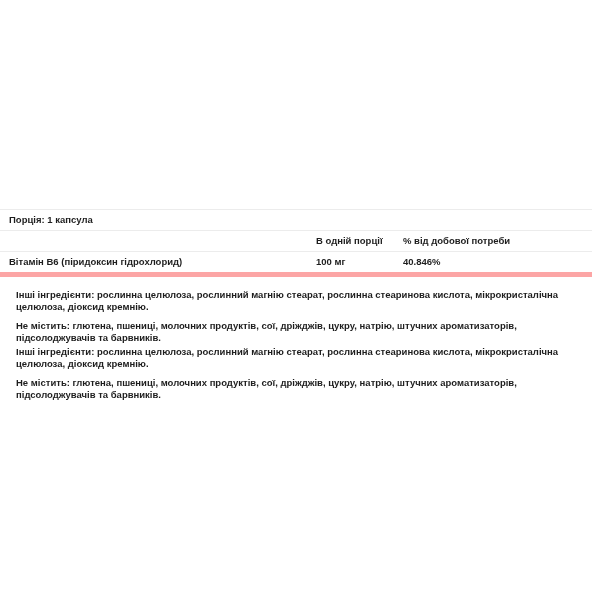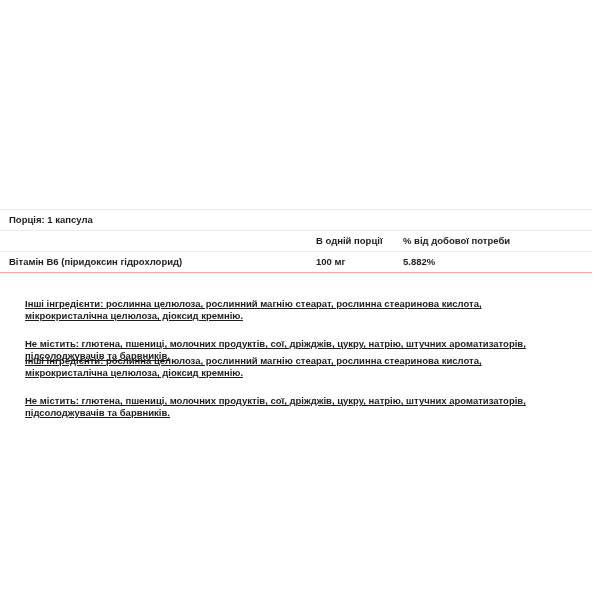--- a/index.html
+++ b/index.html
@@ -23,62 +23,61 @@
     }
     .row {
       position: relative;
       height: 20px;
       border-top: 1px solid #ececec;
       font-size: 9.5px;
       font-weight: bold;
       line-height: 20px;
     }
     .row.last {
-      border-bottom: 1px solid #fca5a5;
+      border-bottom: 5px solid #fca5a5;
     }
     .cell {
       position: absolute;
       top: 0;
       white-space: nowrap;
       text-align: right;
     }
     .c1 { left: 9px; }
     .c2 { left: 316px; }
     .c3 { left: 403px; }
     .notes {
       position: absolute;
       left: 9px;
       width: 570px;
       font-size: 9.5px;
       font-weight: bold;
       line-height: 12px;
     }
     .notes p {
-      margin: 16px;
-      text-decoration: underline;
+      margin: 7px;
     }
     .n1 { top: 282px; }
     .n2 { top: 339px; }
   </style>
 </head>
 <body>
 
 <div class="facts">
   <div class="row">
     <span class="cell c1">Порція: 1 капсула</span>
   </div>
   <div class="row">
     <span class="cell c1"></span>
     <span class="cell c2">В одній порції</span>
     <span class="cell c3">% від добової потреби</span>
   </div>
   <div class="row last">
     <span class="cell c1">Вітамін B6 (піридоксин гідрохлорид)</span>
     <span class="cell c2">100 мг</span>
-    <span class="cell c3">5.882%</span>
+    <span class="cell c3">40.846%</span>
   </div>
 </div>
 
 <div class="notes n1">
   <p>Інші інгредієнти: рослинна целюлоза, рослинний магнію стеарат, рослинна стеаринова кислота, мікрокристалічна целюлоза, діоксид кремнію.</p>
   <p>Не містить: глютена, пшениці, молочних продуктів, сої, дріжджів, цукру, натрію, штучних ароматизаторів, підсолоджувачів та барвників.</p>
 </div>
 
 <div class="notes n2">
   <p>Інші інгредієнти: рослинна целюлоза, рослинний магнію стеарат, рослинна стеаринова кислота, мікрокристалічна целюлоза, діоксид кремнію.</p>

